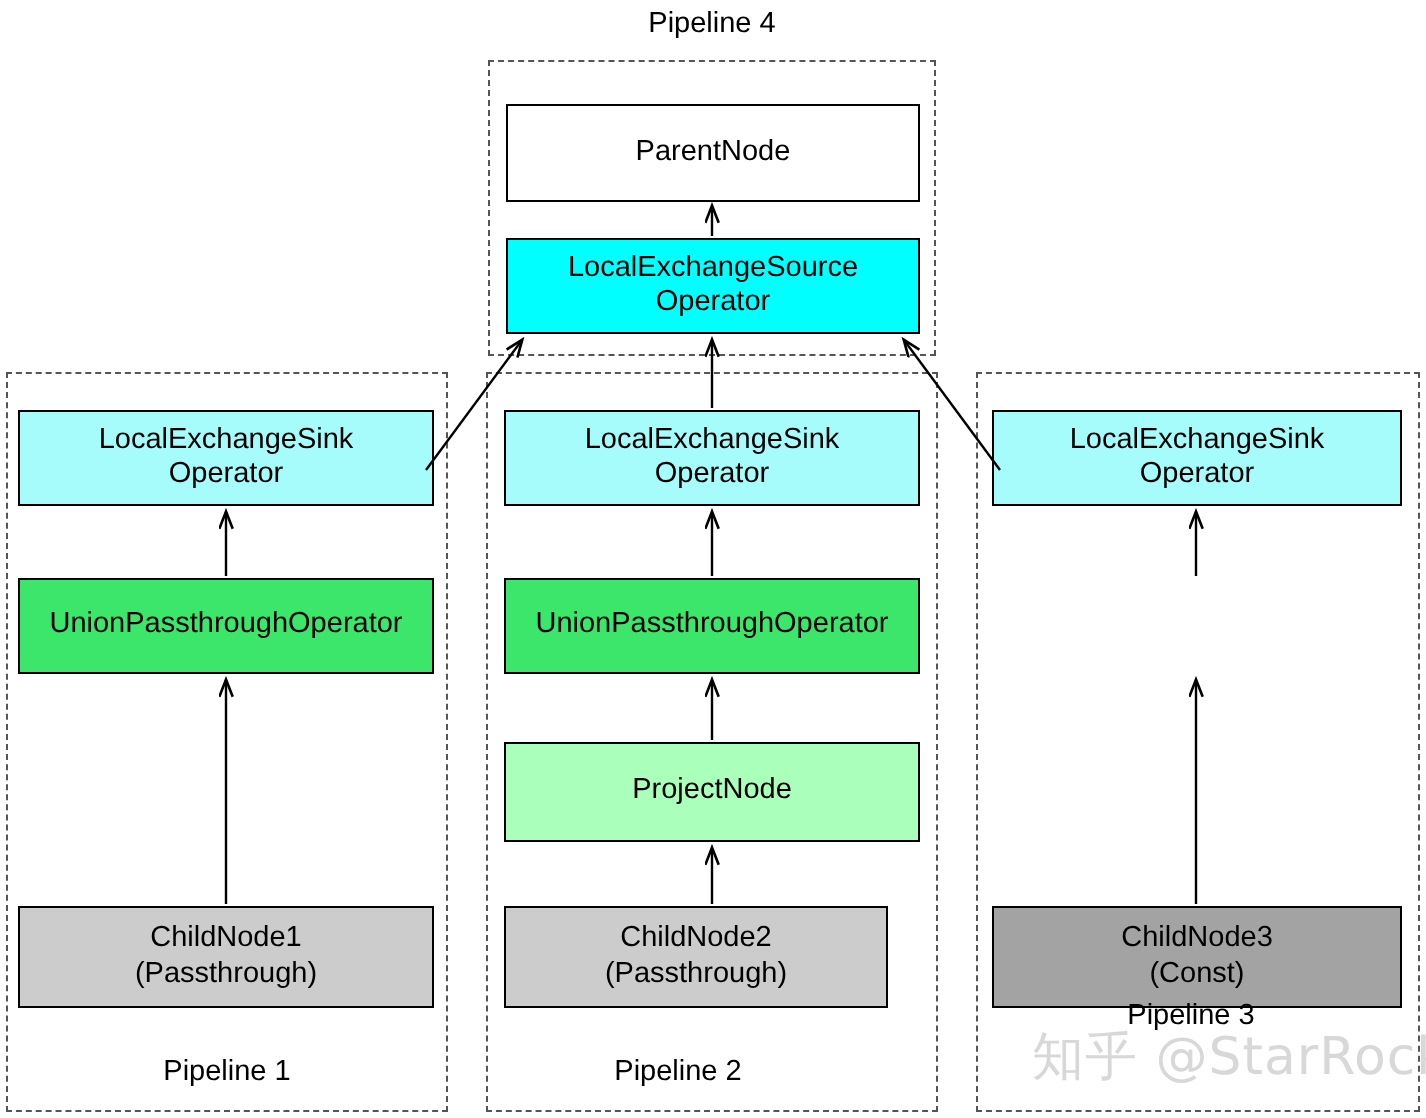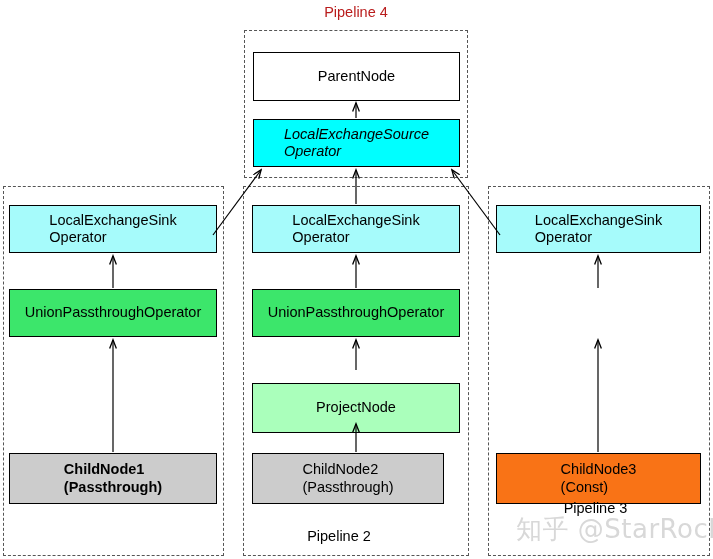--- a/index.html
+++ b/index.html
@@ -31,31 +31,32 @@
     font-size: 14.5px;
     line-height: 17px;
     color: #000000;
     white-space: nowrap;
   }
   .pipeline-title-top {
     position: absolute;
     text-align: center;
     font-size: 14.5px;
     line-height: 17px;
-    color: #b91c1c;
+    color: #000000;
     white-space: nowrap;
   }
   
   .node {
     position: absolute;
     box-sizing: border-box;
     border: 1.3px solid #000000;
     display: flex;
     align-items: center;
     justify-content: center;
+    text-align: center;
     font-size: 14.5px;
     line-height: 17.5px;
     color: #000000;
     white-space: pre-line;
     padding: 0 3px;
   }
   
   #arrows {
     position: absolute;
     left: 0;
@@ -88,49 +89,50 @@
   <div class="pipeline-box" style="left:244px; top:30px; width:224px; height:148px;"></div>
 
   <div class="pipeline-box" style="left:3px; top:186px; width:221px; height:370px;"></div>
 
   <div class="pipeline-box" style="left:243px; top:186px; width:226px; height:370px;"></div>
 
   <div class="pipeline-box" style="left:488px; top:186px; width:222px; height:370px;"></div>
 
   <div class="node" style="left:253px; top:52px; width:207px; height:49px; background:#FFFFFF;">ParentNode</div>
 
-  <div class="node" style="left:253px; top:119px; width:207px; height:48px; background:#00FFFF;font-style:italic;">LocalExchangeSource
+  <div class="node" style="left:253px; top:119px; width:207px; height:48px; background:#00FFFF;">LocalExchangeSource
 Operator</div>
 
   <div class="node" style="left:9px; top:205px; width:208px; height:48px; background:#A6FBFB;">LocalExchangeSink
 Operator</div>
 
   <div class="node" style="left:9px; top:289px; width:208px; height:48px; background:#3CE66B;">UnionPassthroughOperator</div>
 
-  <div class="node" style="left:9px; top:453px; width:208px; height:51px; background:#CCCCCC;font-weight:bold;">ChildNode1
+  <div class="node" style="left:9px; top:453px; width:208px; height:51px; background:#CCCCCC;">ChildNode1
 (Passthrough)</div>
 
+  <div class="pipeline-label" style="left:3px; top:528px; width:221px;">Pipeline 1</div>
 
   <div class="node" style="left:252px; top:205px; width:208px; height:48px; background:#A6FBFB;">LocalExchangeSink
 Operator</div>
 
   <div class="node" style="left:252px; top:289px; width:208px; height:48px; background:#3CE66B;">UnionPassthroughOperator</div>
 
-  <div class="node" style="left:252px; top:371px; width:208px; height:50px; background:#AAFFBB;margin-top:12px;">ProjectNode</div>
+  <div class="node" style="left:252px; top:371px; width:208px; height:50px; background:#AAFFBB;">ProjectNode</div>
 
   <div class="node" style="left:252px; top:453px; width:192px; height:51px; background:#CCCCCC;">ChildNode2
 (Passthrough)</div>
 
   <div class="pipeline-label" style="left:243px; top:528px; width:192px;">Pipeline 2</div>
 
   <div class="node" style="left:496px; top:205px; width:205px; height:48px; background:#A6FBFB;">LocalExchangeSink
 Operator</div>
 
 
-  <div class="node" style="left:496px; top:453px; width:205px; height:51px; background:#f97316;">ChildNode3
+  <div class="node" style="left:496px; top:453px; width:205px; height:51px; background:#a3a3a3;">ChildNode3
 (Const)</div>
 
   <div class="pipeline-label" style="left:488px; top:500px; width:215px;">Pipeline 3</div>
 
   <div id="watermark">知乎 @StarRocks</div>
 
   <svg id="arrows" viewBox="0 0 713 559" xmlns="http://www.w3.org/2000/svg">
     <defs>
       <marker id="ah" markerWidth="9" markerHeight="9" refX="7.4" refY="3.1" orient="auto" markerUnits="strokeWidth">
         <path d="M0.4,0.3 L7.6,3.1 L0.4,5.9" fill="none" stroke="#000000" stroke-width="1.1"></path>

